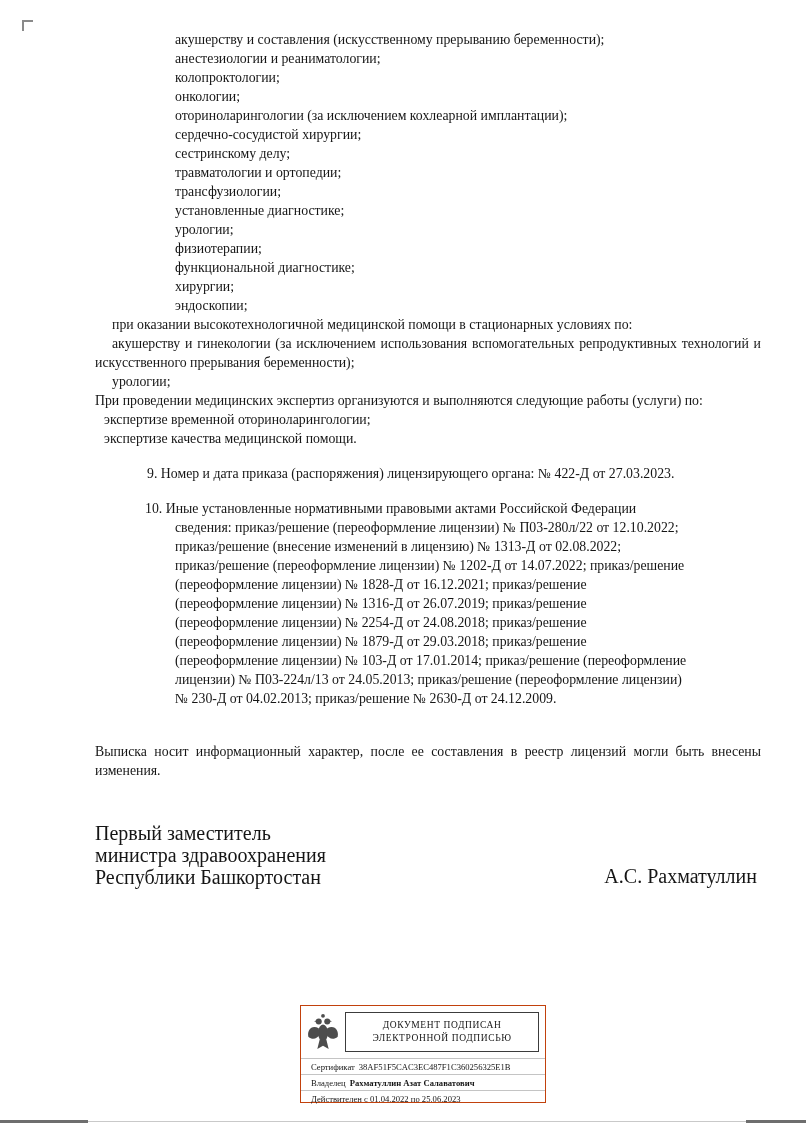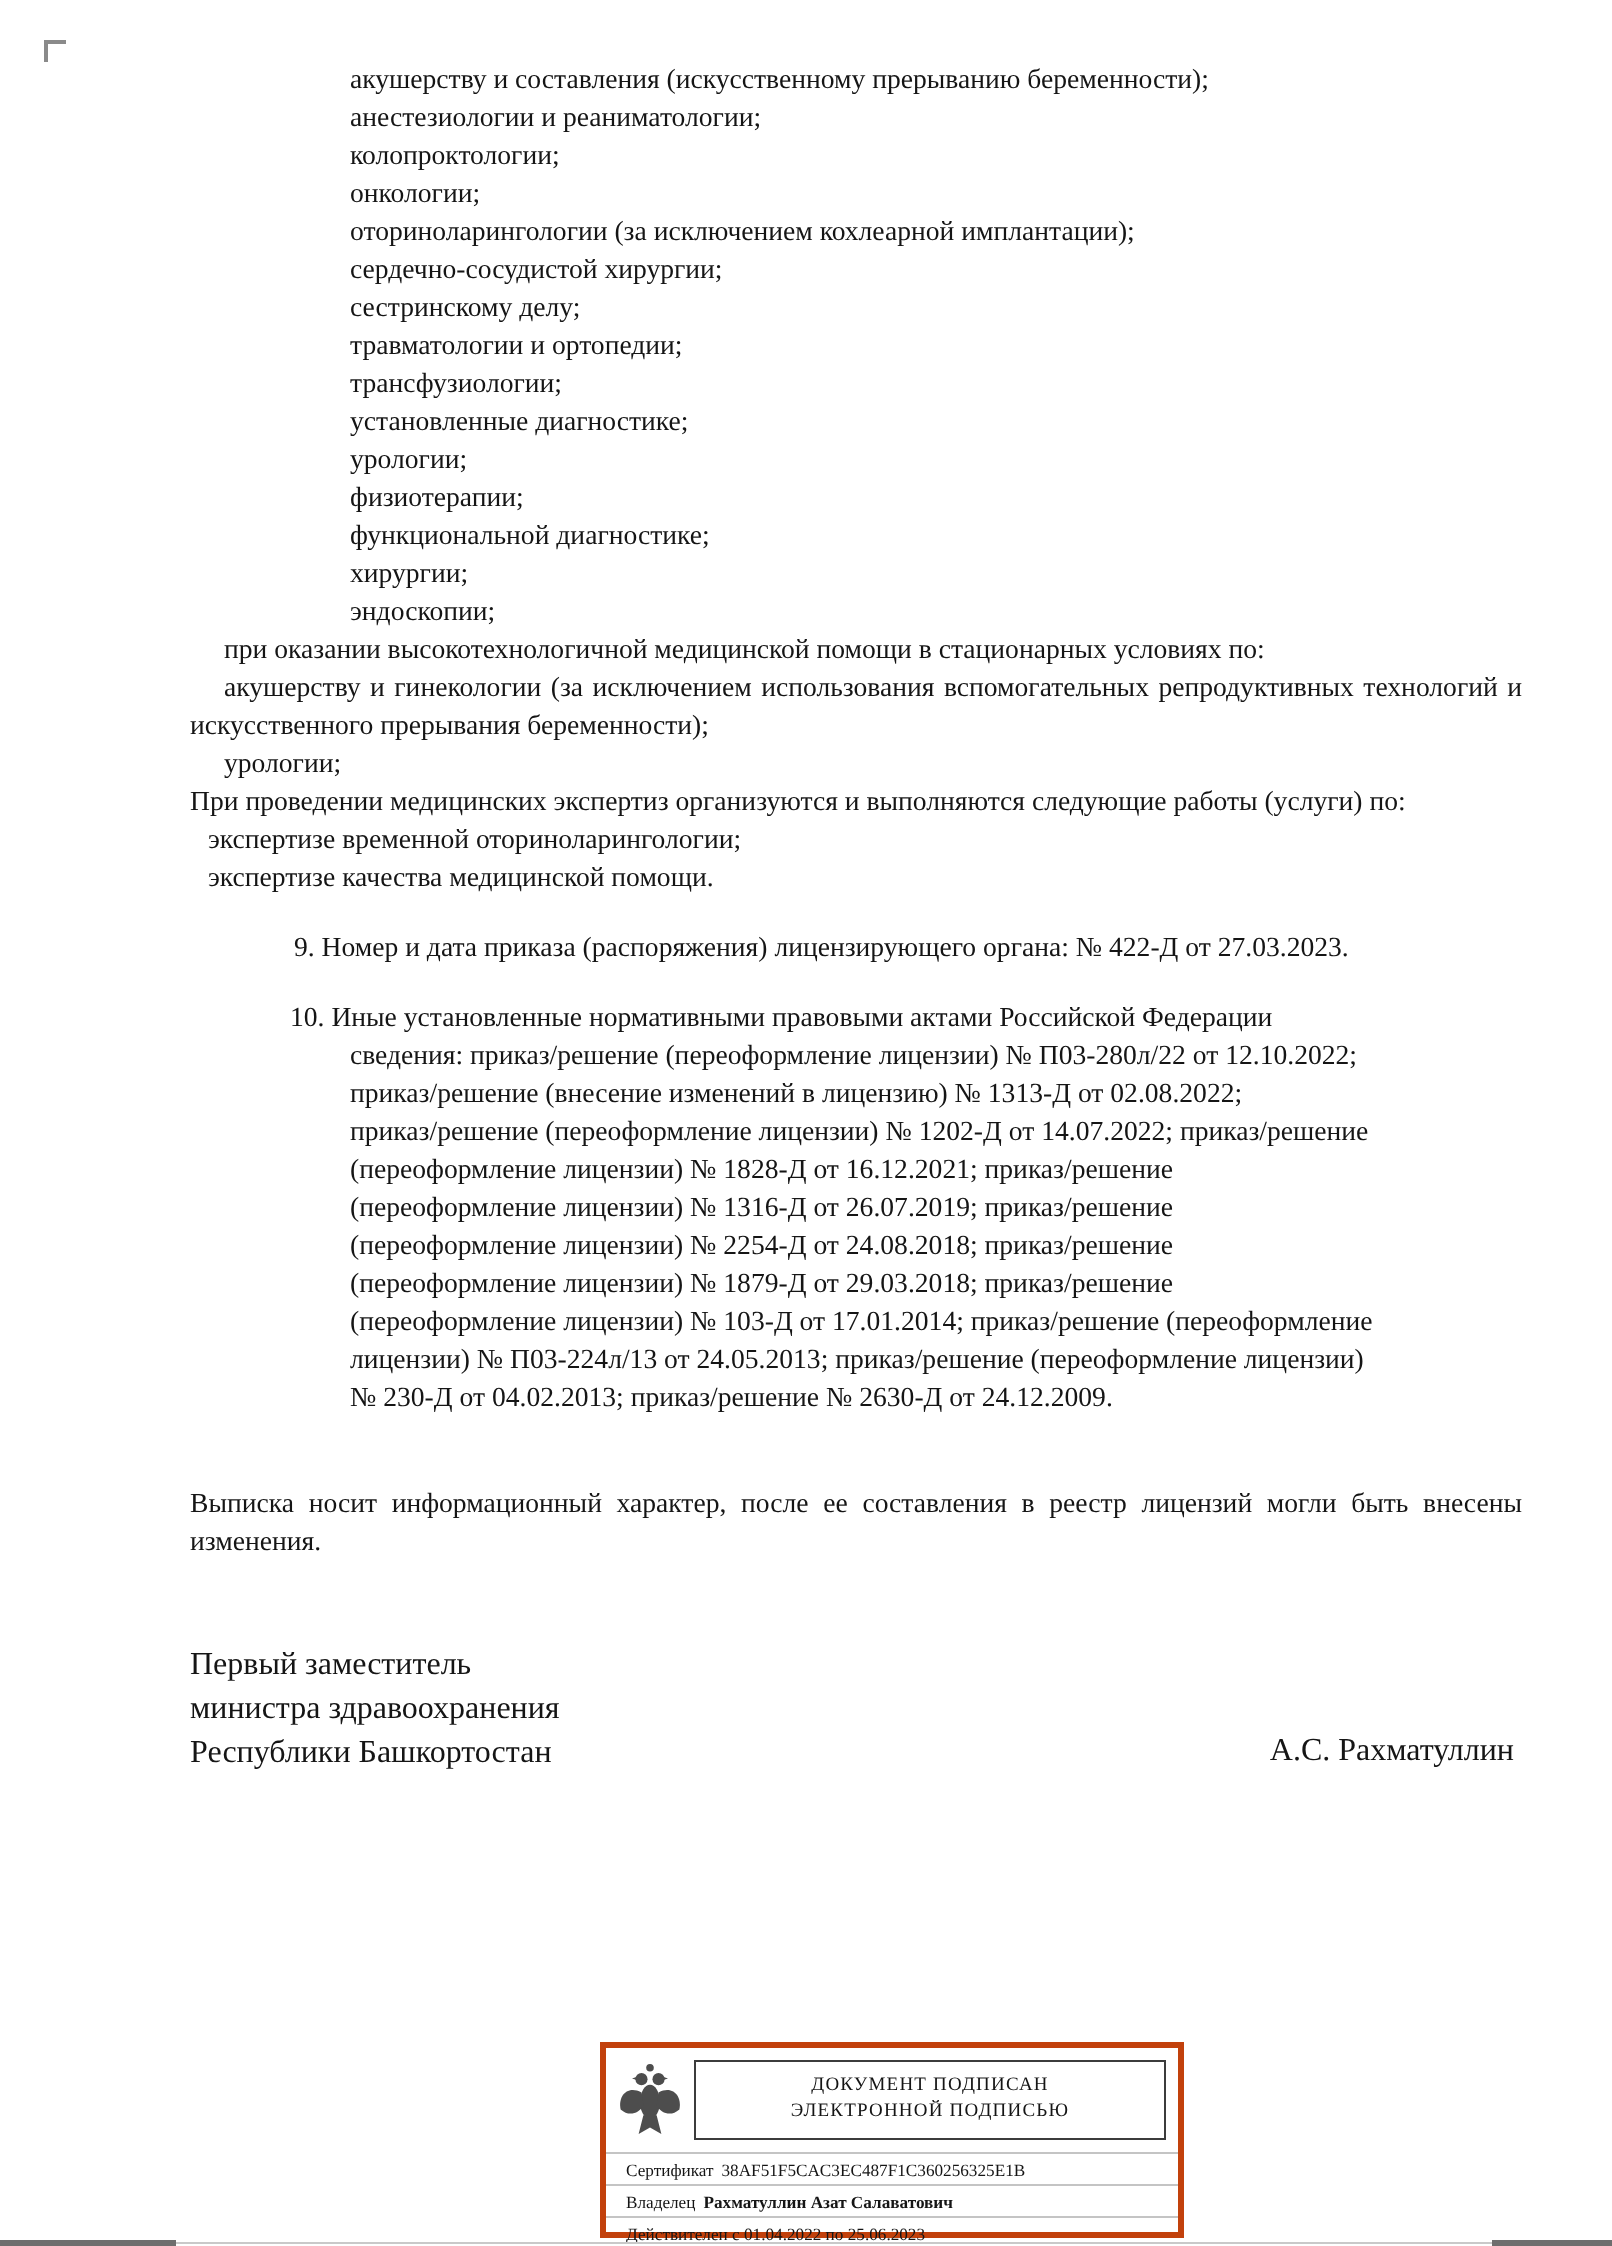--- a/index.html
+++ b/index.html
@@ -26,32 +26,31 @@
   .par { text-align:justify; }
   .indent17 { text-indent:17px; }
   .indent9  { text-indent:9px; }
   .item9 { margin-top:16px; margin-left:52px; }
   .p10 { margin-top:16px; }
   .p10 > div { margin-left:80px; }
   .p10 > div:first-child { margin-left:50px; }
   .note { margin-top:34px; text-align:justify; }
   .sig-block {
     position:relative; margin-top:42px;
-    font-size:16px; line-height:22px;
+    font-size:20px; line-height:22px;
   }
   .sig-name { position:absolute; right:4px; bottom:1px; }
   
   .stamp {
     position:absolute; left:300px; top:1005px;
-    width:292px; height:98px;
-    border:3px solid #c2410c;
+    width:246px; height:98px;
+    border:1px solid #c2410c;
     background:#fff;
     font-family:"Liberation Serif", serif;
     box-sizing:border-box;
-    margin-top:16px;
   }
   .stamp-top { display:flex; align-items:center; height:52px; }
   .stamp-emblem { width:44px; display:flex; justify-content:center; align-items:center; }
   .stamp-titlebox {
     flex:1; margin:5px 6px 5px 0;
     border:1px solid #3c3c3c;
     text-align:center;
     padding:6px 2px;
     font-size:9.5px; line-height:13px;
     letter-spacing:0.6px;

